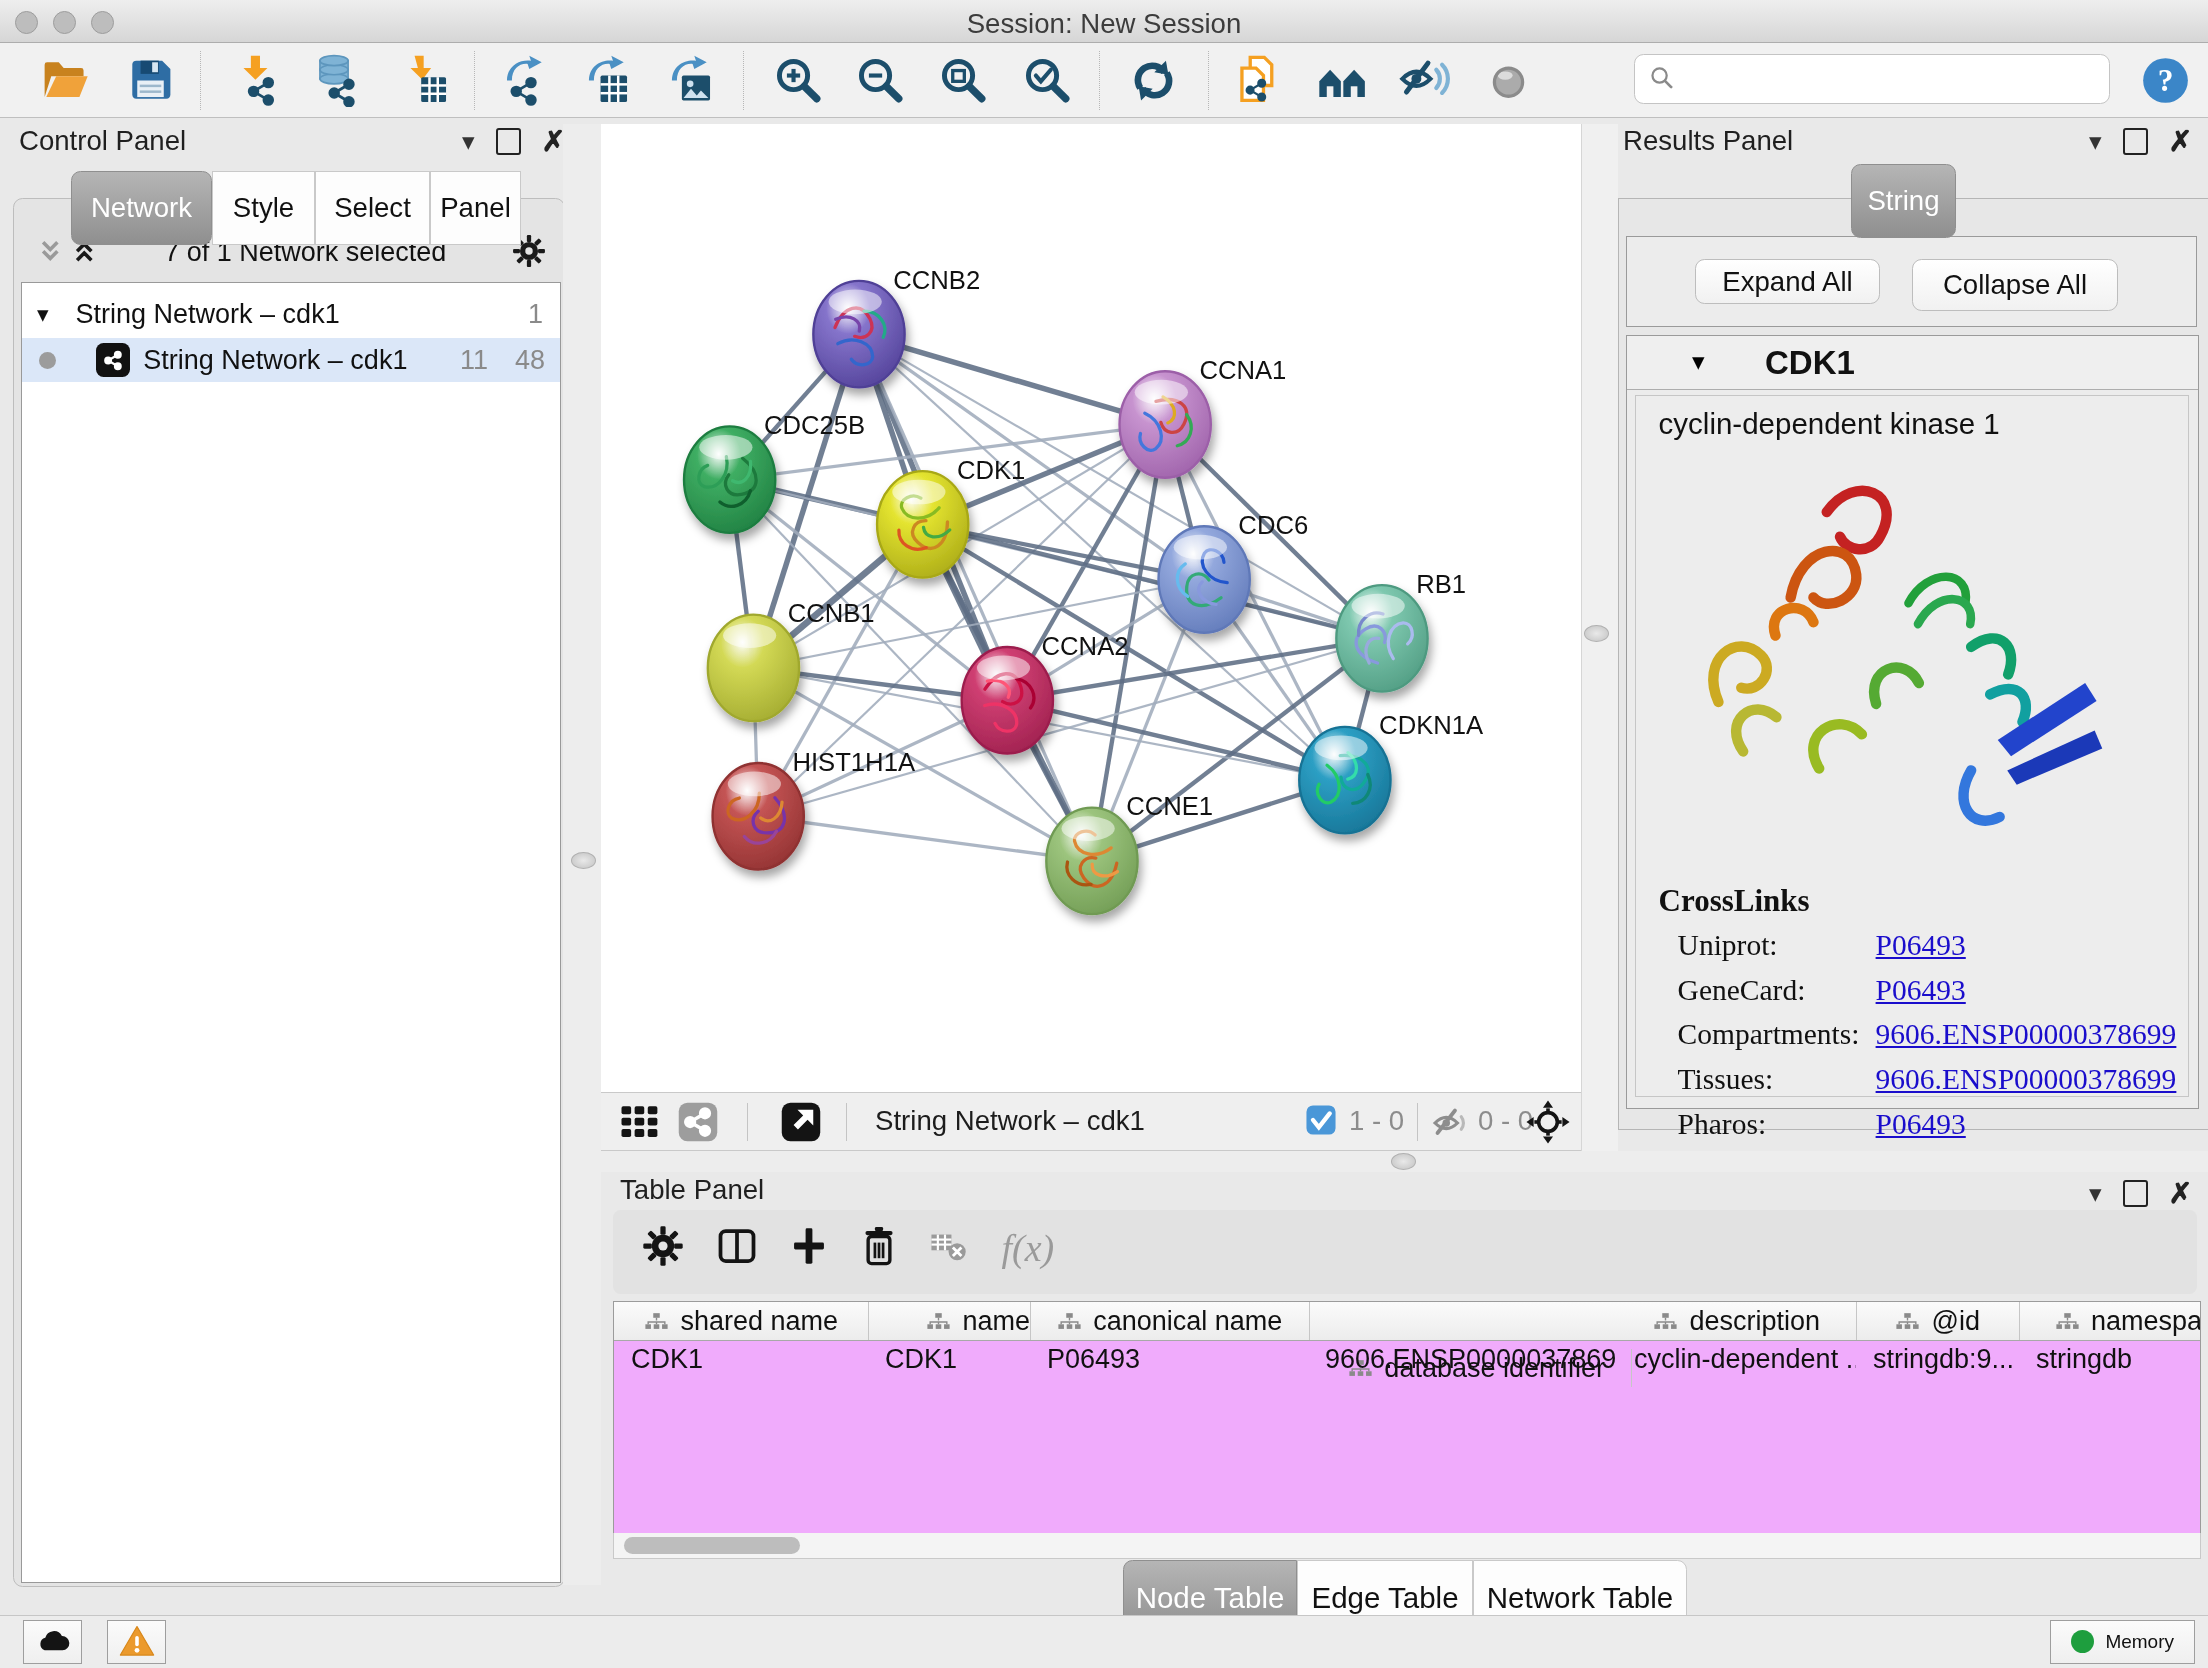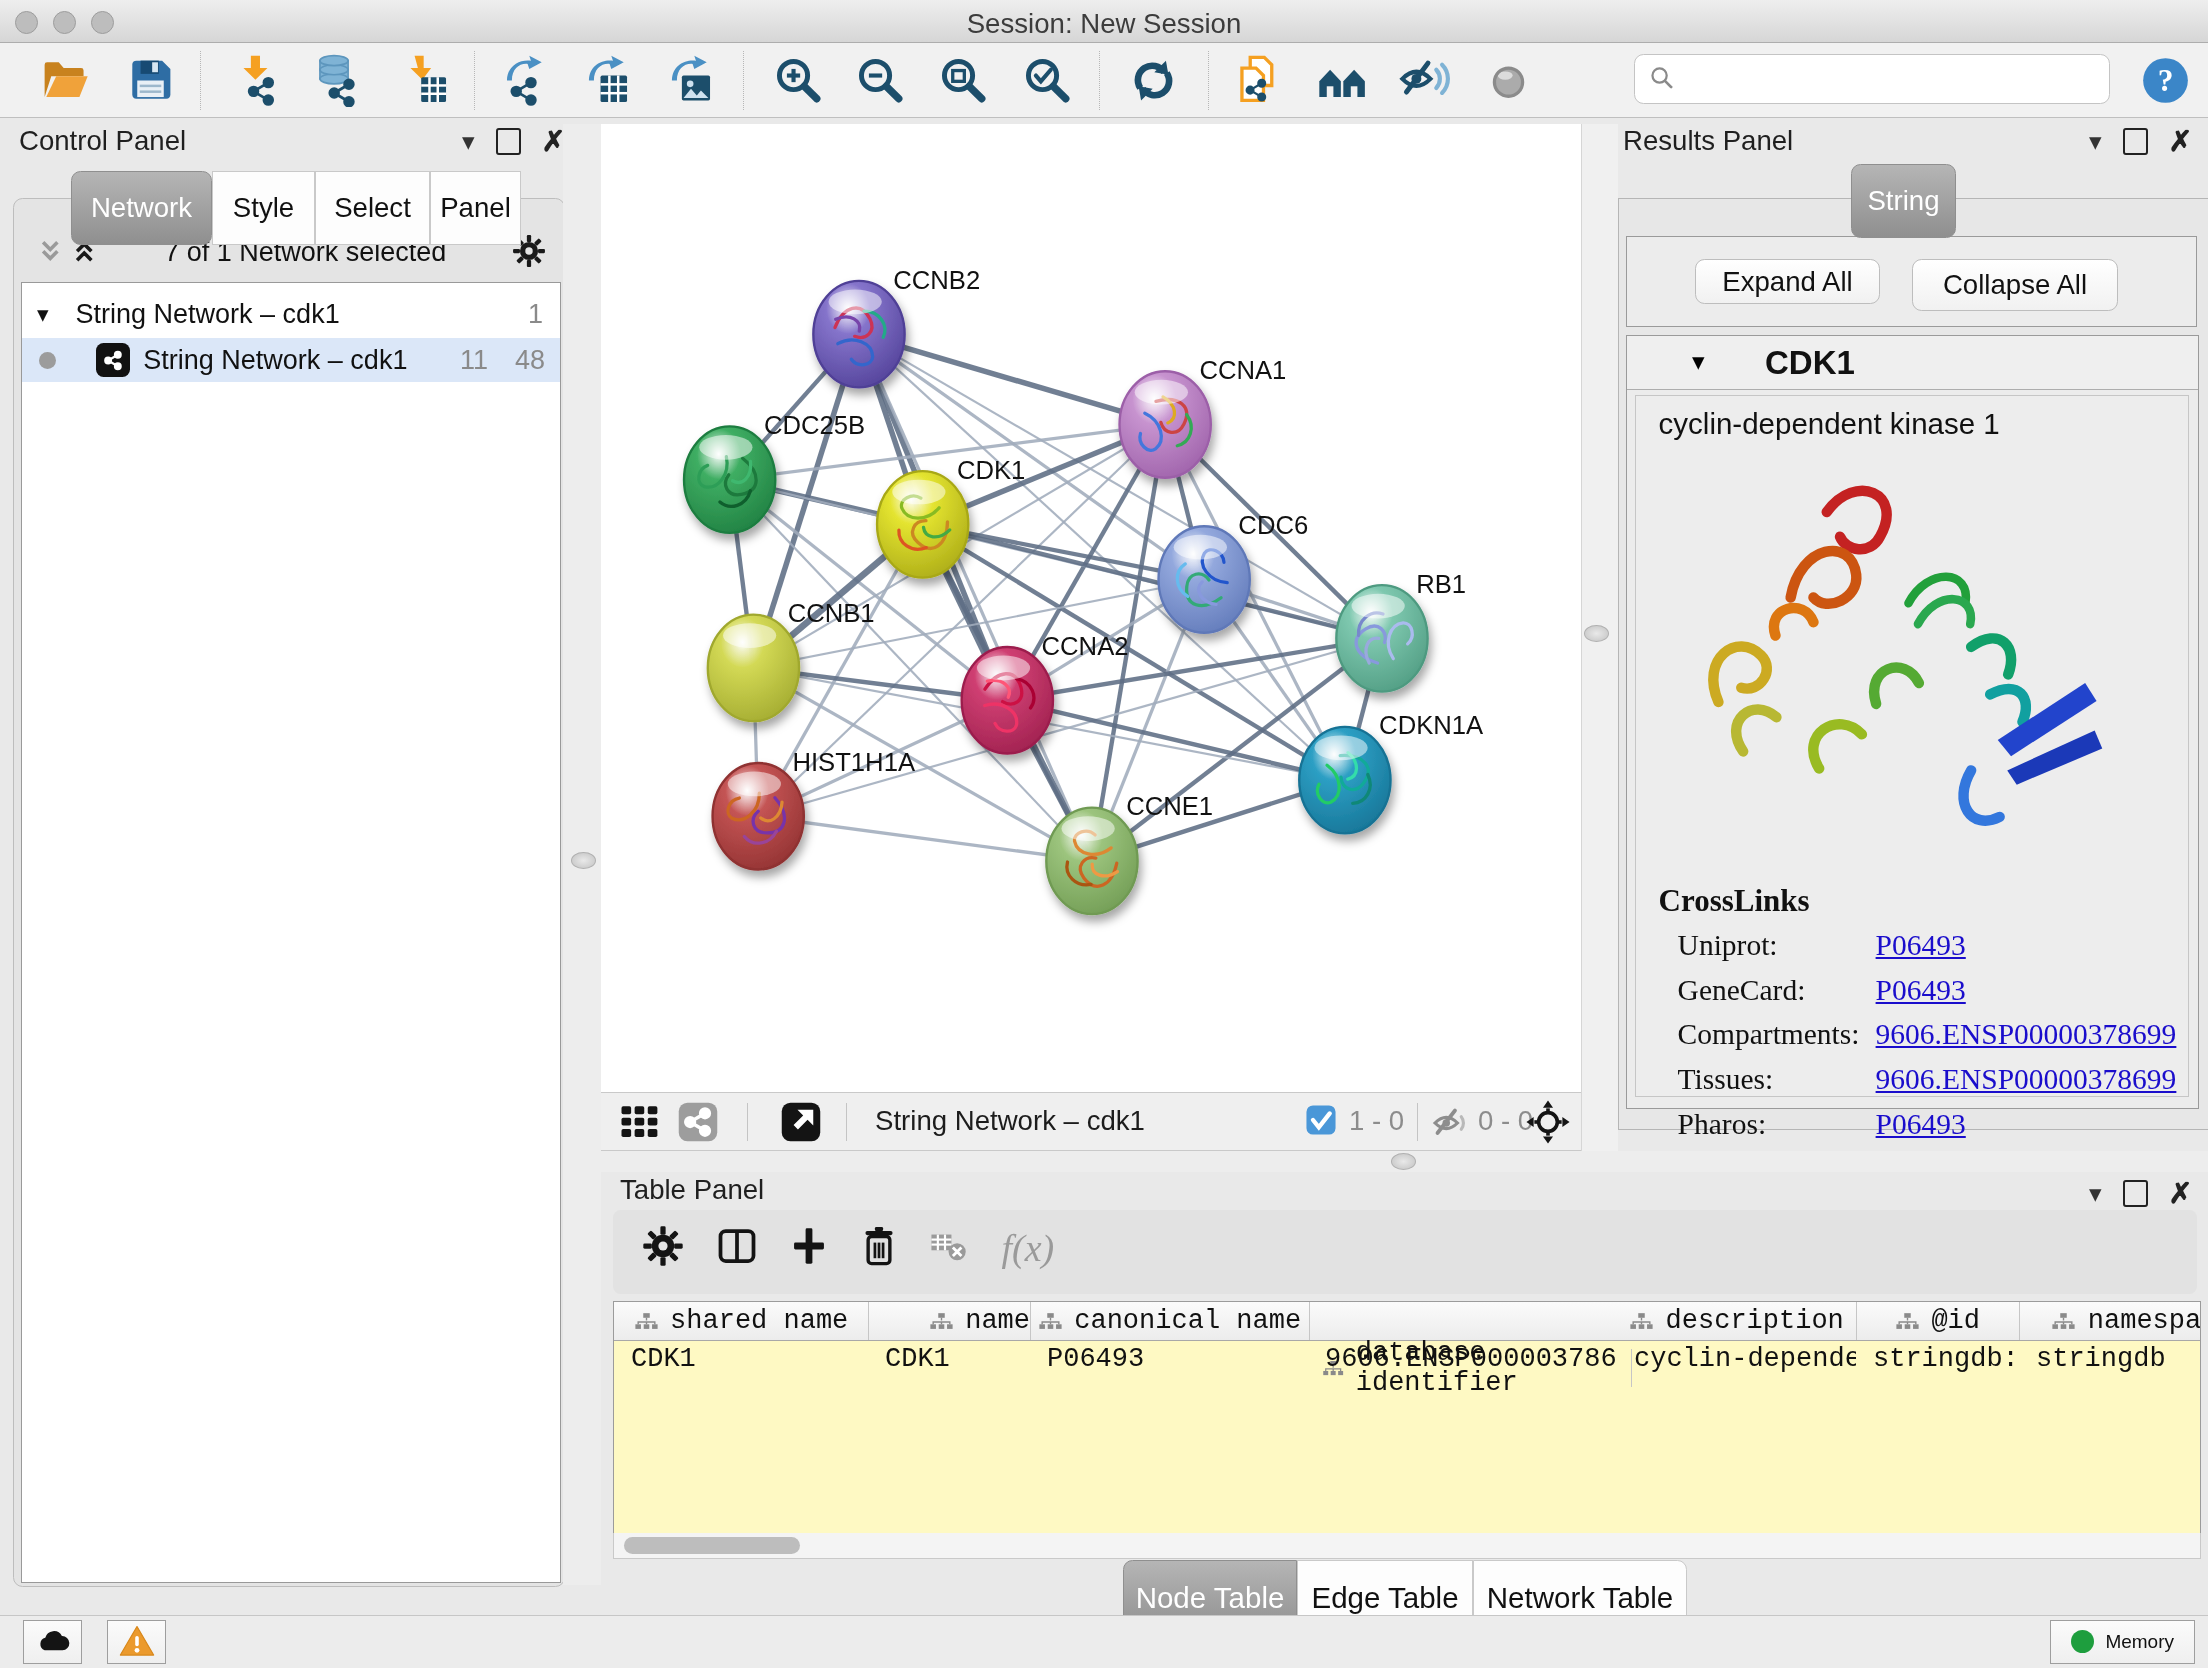--- a/index.html
+++ b/index.html
@@ -57,22 +57,22 @@
       border:1px solid #b5b5b5;}
   .rp-inner{position:absolute;background:#ececec;border:1.9px solid #9a9a9a;}
   .btnw{background:linear-gradient(#ffffff,#f1f1f1);border:1px solid #bdbdbd;border-radius:9.5px;
       font-size:27.6px;text-align:center;color:#111;cursor:pointer;}
   .serif{font-family:"Liberation Serif",serif;}
   .xl-label{font-size:29.5px;color:#111;}
   .xl-link{font-size:29.5px;color:#1a0dcc;text-decoration:underline;cursor:pointer;}
 
   
   #tp-toolbox{left:613px;top:1210px;width:1584px;height:84px;background:#e2e2e2;border-radius:7.6px;}
-  #table-box{left:613px;top:1301px;width:1586px;height:232px;background:#fef9c3;
-      border:1.9px solid #9b9b9b;overflow:hidden;font-family:Liberation Mono, monospace;}
+  #table-box{left:613px;top:1301px;width:1586px;height:232px;background:#f0abfc;
+      border:1.9px solid #9b9b9b;overflow:hidden;}
   #thead{position:absolute;left:0;top:0;height:38px;background:linear-gradient(#fbfbfb,#ececec);
       border-bottom:1.9px solid #a8a8a8;}
   .th{position:absolute;top:0;height:38px;display:flex;align-items:center;justify-content:center;
       gap:11.4px;font-size:27px;color:#111;border-right:1px solid #c6c6c6;}
   .td{position:absolute;top:42px;height:36px;font-size:27px;color:#111;padding-left:17px;
       white-space:nowrap;overflow:hidden;}
   #hscroll{left:613px;top:1533px;width:1586px;height:25px;background:#f4f4f4;
       border:1px solid #c9c9c9;border-top:none;}
   #hthumb{position:absolute;left:9.5px;top:3.8px;width:176px;height:17px;background:#bdbdbd;border-radius:8.6px;}
 

